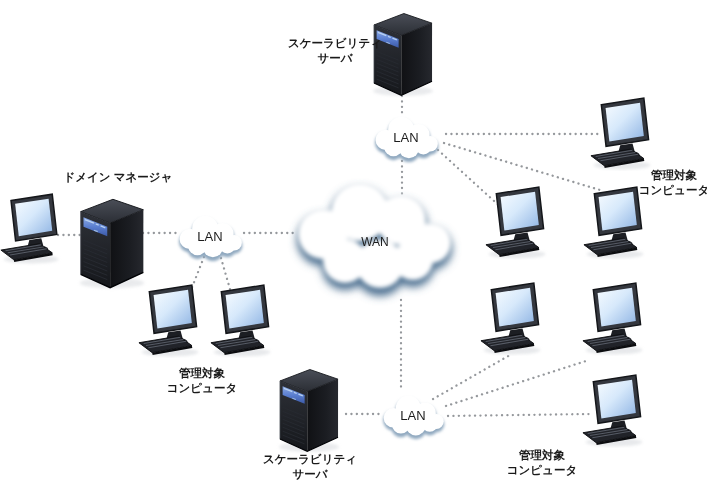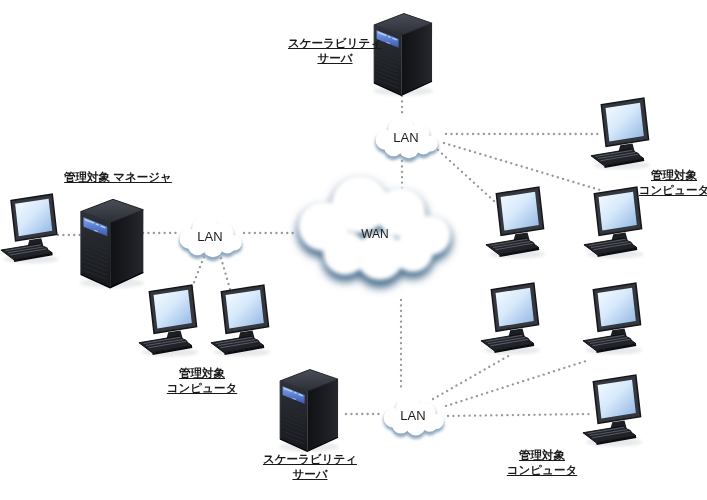--- a/index.html
+++ b/index.html
@@ -5,21 +5,21 @@
   html,body{margin:0;padding:0;background:#fff;}
   .canvas{
     position:relative;width:707px;height:500px;background:#ffffff;
     font-family:"Liberation Sans", sans-serif;overflow:hidden;
   }
   .wires{position:absolute;left:0;top:0;}
   .node{position:absolute;}
   .node svg{display:block;width:100%;height:100%;}
   .lbl{
     position:absolute;color:#1a1a1a;font-size:11.5px;line-height:1.28;
-    text-align:center;white-space:pre-line;font-weight:bold;letter-spacing:0;text-decoration:underline;
+    text-align:center;white-space:pre-line;font-weight:bold;letter-spacing:0;
   }
   .cloud-lbl{
     position:absolute;left:0;top:0;width:100%;height:100%;
     display:flex;align-items:center;justify-content:center;
     color:#1c1c1c;font-size:13px;font-weight:normal;
   }
   .cloud-lbl.small{padding-bottom:2px;}
   .wan-lbl{font-size:12px;}
 </style>
 </head>
@@ -191,40 +191,40 @@
     <svg preserveAspectRatio="none">
         <use href="#sym-pc"></use>
       </svg>
   </div>
   <div class="node" style="left:583px;top:186px;width:68px;height:74px">
     <svg preserveAspectRatio="none">
         <use href="#sym-pc"></use>
       </svg>
   </div>
 
-  <div class="lbl" style="left:48px;top:170px;width:140px">管理対象 マネージャ</div>
+  <div class="lbl" style="left:48px;top:170px;width:140px">ドメイン マネージャ</div>
   <div class="node" style="left:0px;top:192px;width:66px;height:74px">
     <svg preserveAspectRatio="none">
         <use href="#sym-pc"></use>
       </svg>
   </div>
   <div class="node" style="left:74px;top:190px;width:76px;height:106px">
     <svg preserveAspectRatio="none">
         <use href="#sym-server"></use>
       </svg>
   </div>
 
   <div class="node" style="left:172px;top:208px;width:76px;height:56px">
     <svg preserveAspectRatio="none">
         <use href="#sym-cloud-sm"></use>
       </svg>
     <div class="cloud-lbl small">LAN</div>
   </div>
 
-  <div class="node" style="left:283px;top:168px;width:184px;height:132px">
+  <div class="node" style="left:283px;top:176px;width:184px;height:132px">
     <svg preserveAspectRatio="none">
         <use href="#sym-cloud-lg"></use>
       </svg>
     <div class="cloud-lbl wan-lbl">WAN</div>
   </div>
 
   <div class="node" style="left:138px;top:284px;width:68px;height:74px">
     <svg preserveAspectRatio="none">
         <use href="#sym-pc"></use>
       </svg>

